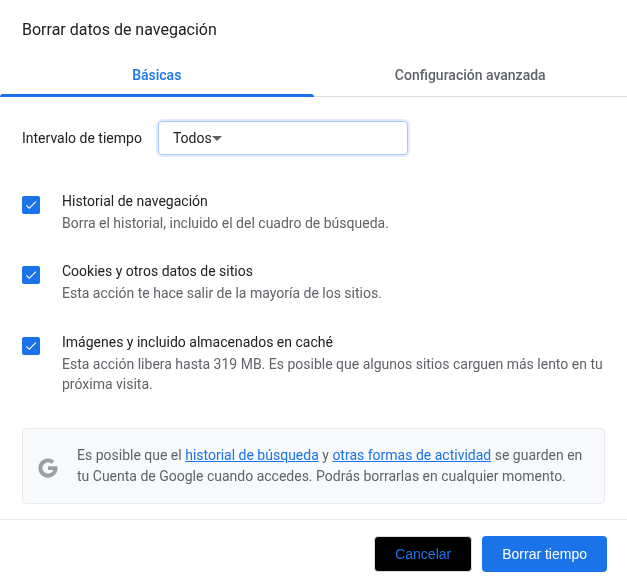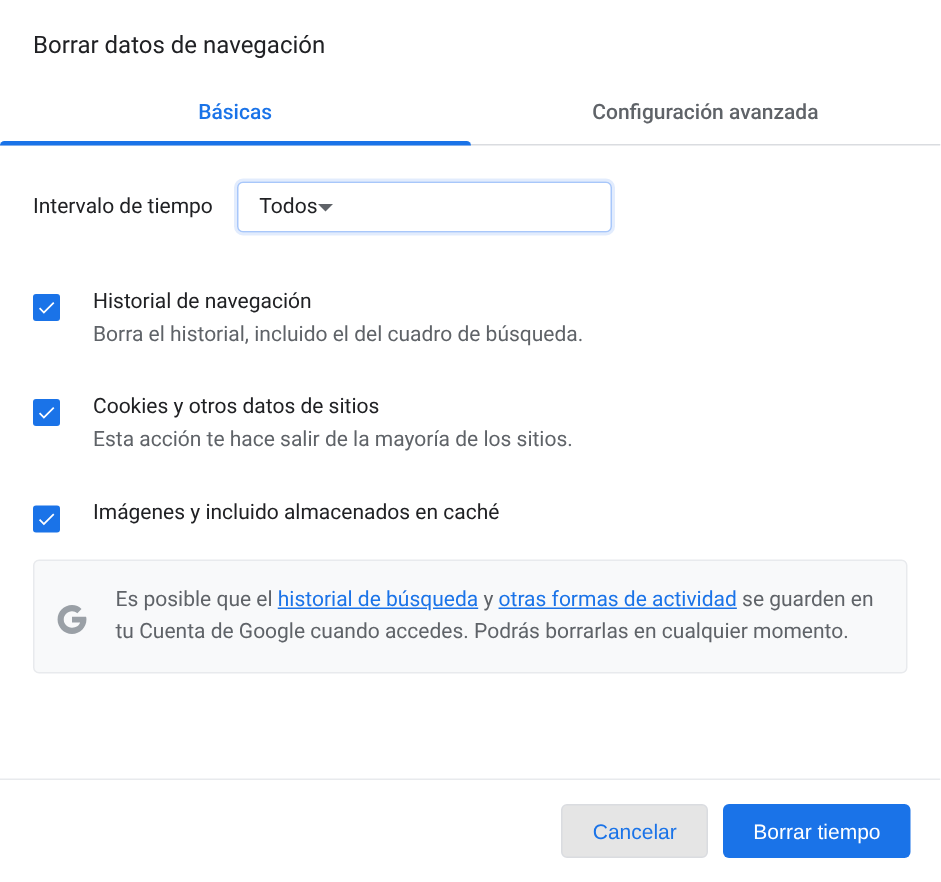--- a/index.html
+++ b/index.html
@@ -117,21 +117,21 @@
     line-height: 1.45;
   }
   .notice {
     display: flex;
     align-items: flex-start;
     gap: 18px;
     background: #f8f9fa;
     border: 1px solid #e8eaed;
     border-radius: 4px;
     padding: 16px 16px 16px 10px;
-    margin-top: 0;
+    margin-top: 16px;
     color: #5f6368;
     line-height: 1.5;
   }
   .g-logo {
     flex-shrink: 0;
     width: 22px;
     height: 22px;
     margin-top: 12px;
     margin-left: 4px;
   }
@@ -153,21 +153,21 @@
     padding: 0 20px;
     border-radius: 4px;
     font-size: 14px;
     font-weight: 500;
     cursor: pointer;
     display: flex;
     align-items: center;
     border: none;
   }
   .btn.secondary {
-    background: #e5e5e5;
+    background: #000000;
     border: 1px solid #dadce0;
     color: #1a73e8;
   }
   .btn.primary {
     background: #1a73e8;
     color: #fff;
   }
   
   .scroll-area::-webkit-scrollbar { width: 12px; }
   .scroll-area::-webkit-scrollbar-thumb { background: #dadce0; border-radius: 0; }
@@ -223,20 +223,21 @@
       </div>
 
       <div class="option-row">
         <div class="checkbox">
           <svg viewBox="0 0 24 24">
               <path fill="#fff" d="M9 16.2 4.8 12l-1.4 1.4L9 19 21 7l-1.4-1.4z"></path>
             </svg>
         </div>
         <div class="option-text">
           <div class="primary">Imágenes y incluido almacenados en caché</div>
+          <div class="secondary">Esta acción libera hasta 319 MB. Es posible que algunos sitios carguen más lento en tu próxima visita.</div>
         </div>
       </div>
 
       <div class="notice">
         <svg class="g-logo" viewBox="0 0 48 48">
           <path fill="#9AA0A6" d="M44.5 20H24v8.5h11.8C34.7 33 30 36 24 36c-6.6 0-12-5.4-12-12s5.4-12 12-12c3 0 5.7 1.1 7.8 2.9l6-6C34.5 5.1 29.6 3 24 3 12.4 3 3 12.4 3 24s9.4 21 21 21 21-9.4 21-21c0-1.4-.1-2.7-.5-4z"></path>
         </svg>
         <div>
           <span>Es posible que el </span><a>historial de búsqueda</a><span> y </span><a>otras formas de actividad</a><span> se guarden en tu Cuenta de Google cuando accedes. Podrás borrarlas en cualquier momento.</span>
         </div>

